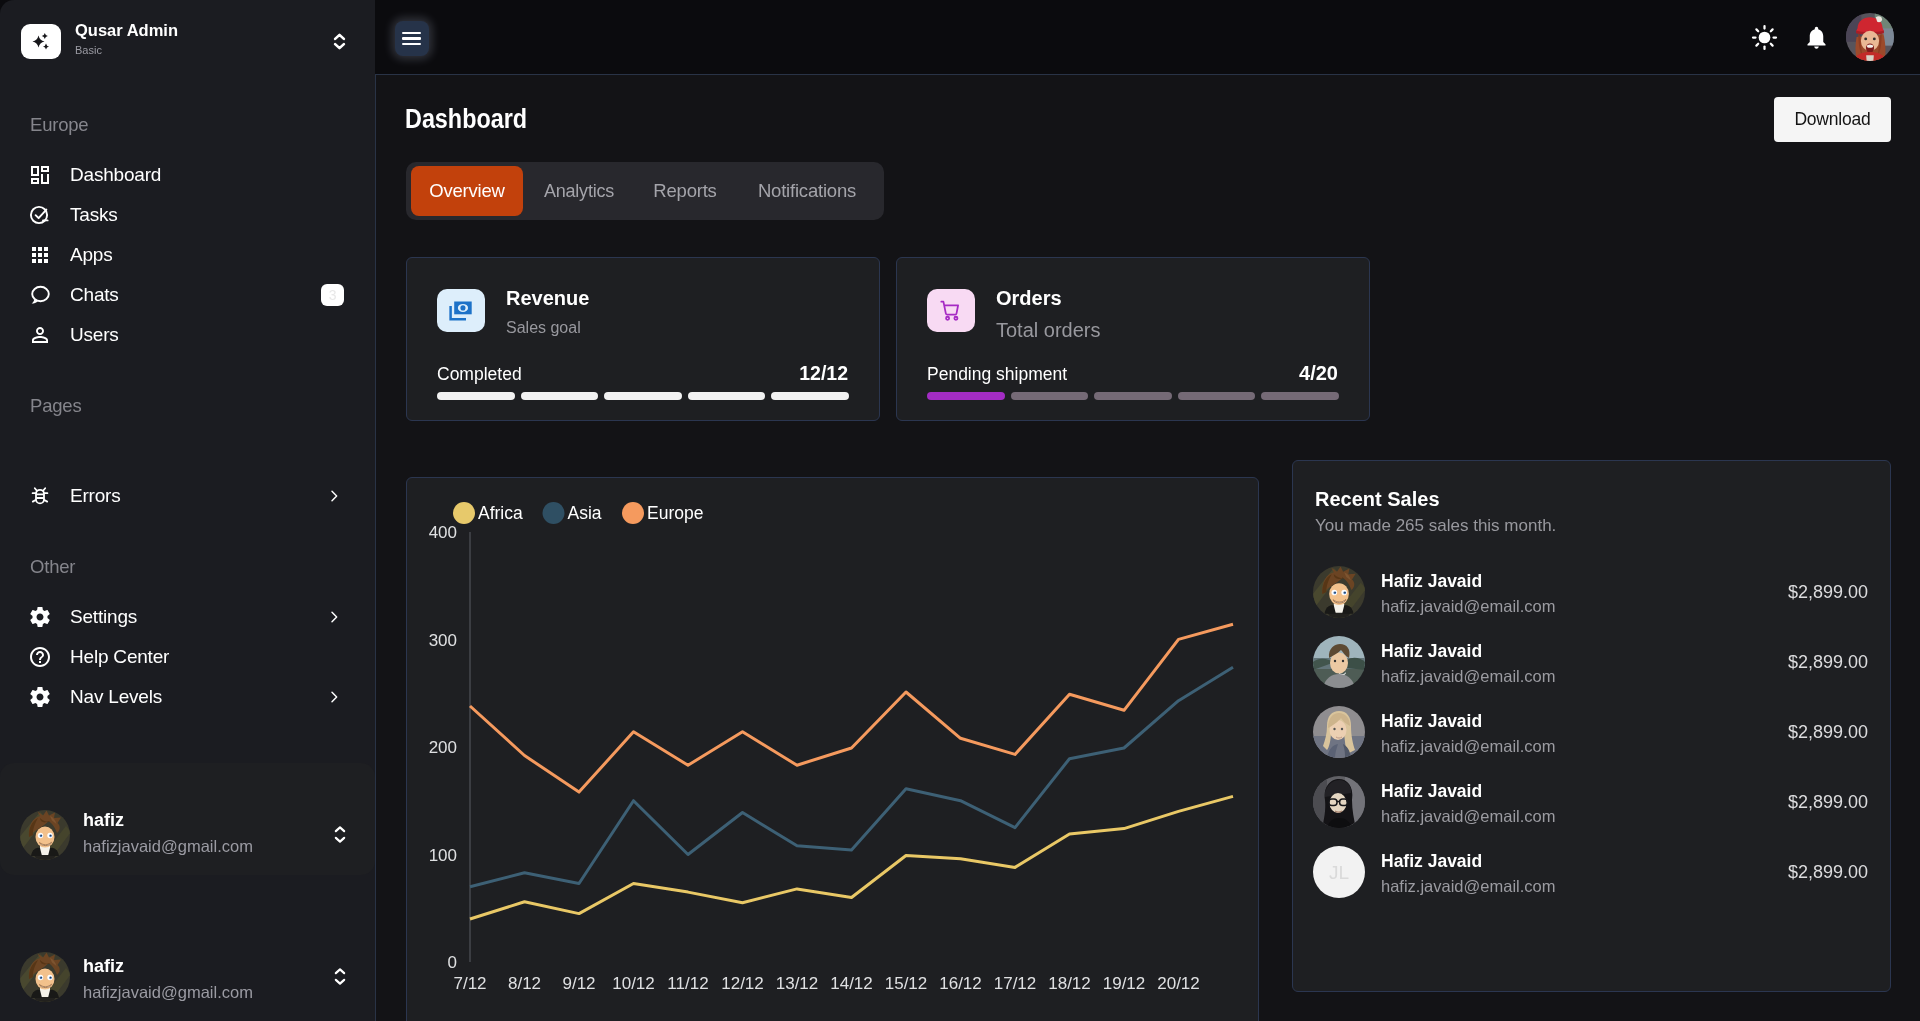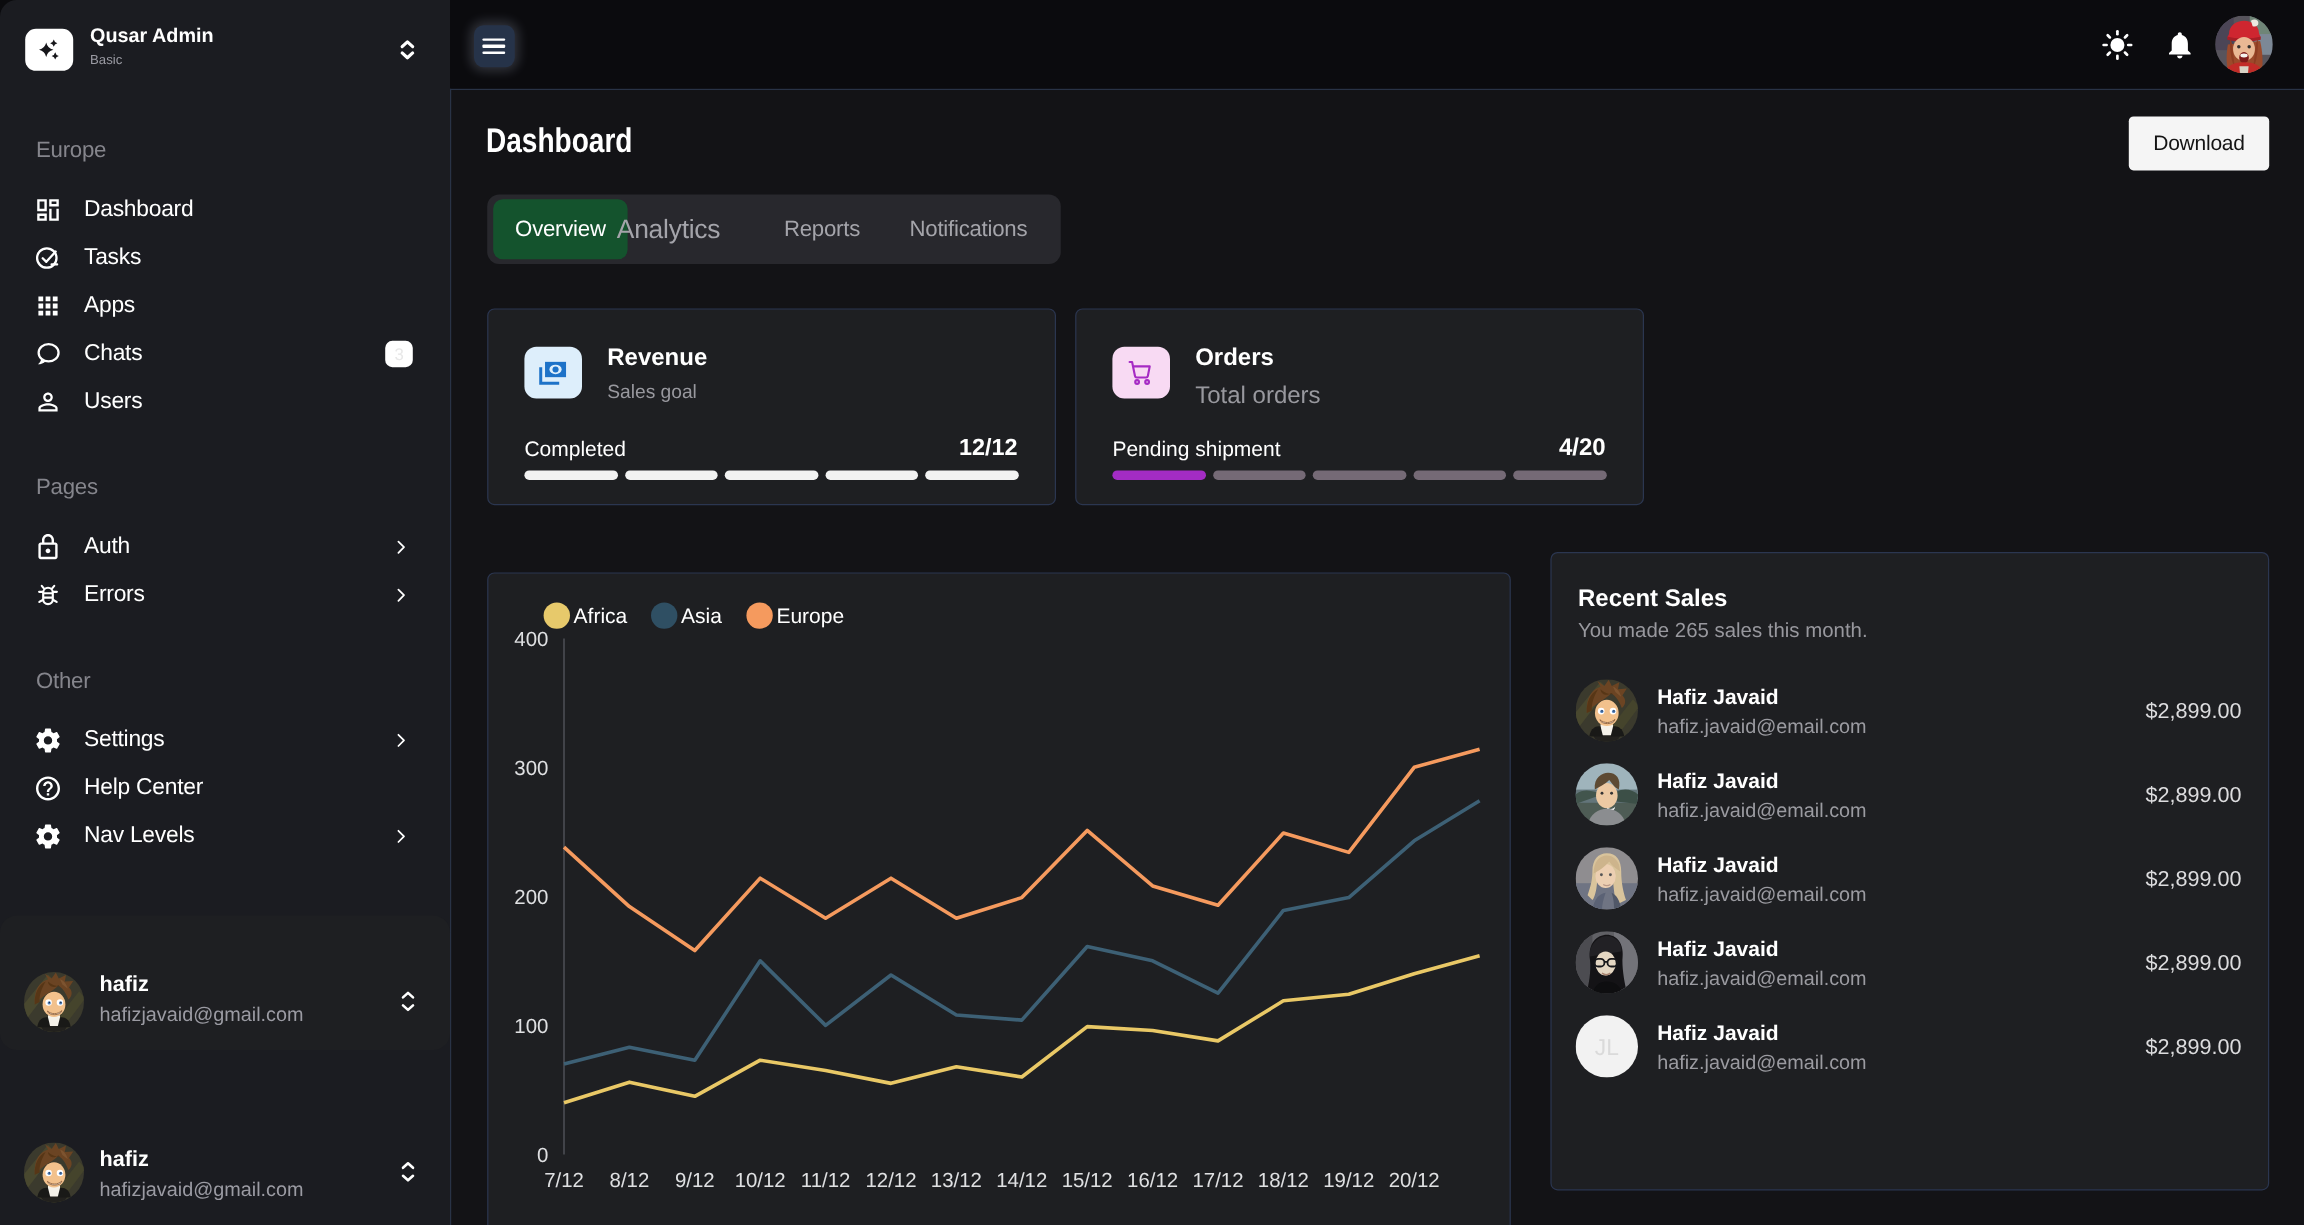--- a/index.html
+++ b/index.html
@@ -44,22 +44,22 @@
   </svg>
   <svg class="abs" viewBox="0 0 50 50" style="left:1471px;top:13px;width:48px;height:48px">
     <use href="#ladyavatar"></use>
   </svg>
 </div>
 <div id="content">
   <div class="abs white" style="left:29px;top:27px;font-size:28.5px;font-weight:bold;transform:scaleX(.82);transform-origin:0 0">Dashboard</div>
   <div class="abs" style="left:1398px;top:22px;width:117px;height:45px;background:#f5f5f5;border-radius:4px;color:#141414;font-size:17.5px;font-weight:500;text-align:center;line-height:45px;letter-spacing:-0.2px">Download</div>
 
   <div class="abs" style="left:30px;top:87px;width:478px;height:58px;background:#28282d;border-radius:10px">
-    <div class="abs" style="left:5px;top:4px;width:112px;height:50px;background:#14532d;border-radius:8px;color:#fff;font-size:18.5px;font-weight:500;text-align:center;line-height:50px;letter-spacing:-0.2px">Overview</div>
-    <div class="abs" style="left:108px;top:0;width:130px;height:68px;color:#a4a4aa;font-size:22px;font-weight:400;line-height:58px;letter-spacing:-0.2px">Analytics</div>
+    <div class="abs" style="left:5px;top:4px;width:112px;height:50px;background:#c2410c;border-radius:8px;color:#fff;font-size:18.5px;font-weight:500;text-align:center;line-height:50px;letter-spacing:-0.2px">Overview</div>
+    <div class="abs" style="left:108px;top:0;width:130px;height:68px;color:#a4a4aa;font-size:18px;font-weight:400;text-align:center;line-height:58px;letter-spacing:-0.2px">Analytics</div>
     <div class="abs" style="left:221px;top:0;width:116px;height:58px;color:#a4a4aa;font-size:18.5px;font-weight:400;text-align:center;line-height:58px;letter-spacing:-0.2px">Reports</div>
     <div class="abs" style="left:336px;top:0;width:130px;height:58px;color:#a4a4aa;font-size:18.5px;font-weight:400;text-align:center;line-height:58px;letter-spacing:-0.2px">Notifications</div>
   </div>
 
   <div class="card" style="left:30px;top:182px;width:474px;height:164px">
     <div class="abs" style="left:30px;top:31px;width:48px;height:43px;background:#ddeefb;border-radius:10px">
       <svg viewBox="0 0 26 20" style="position:absolute;left:11px;top:12px;width:26px;height:20px">
         <path d="M2.6 5 V18.3 H18 " stroke="#1d72c8" stroke-width="2.5" fill="none"></path>
         <rect x="6.2" y="0.5" width="17.5" height="12.8" fill="#1d72c8"></rect>
         <ellipse cx="14.95" cy="6.9" rx="5.1" ry="4" fill="#ddeefb"></ellipse>
@@ -222,29 +222,20 @@
   </div>
   <div class="menuitem" style="top:315px">
     <svg class="ic" viewBox="0 0 24 24" fill="#fff">
         <path d="M12 5.9c1.16 0 2.1.94 2.1 2.1s-.94 2.1-2.1 2.1S9.9 9.16 9.9 8s.94-2.1 2.1-2.1m0 9c2.97 0 6.1 1.46 6.1 2.1v1.1H5.9V17c0-.64 3.13-2.1 6.1-2.1M12 4C9.79 4 8 5.79 8 8s1.79 4 4 4 4-1.79 4-4-1.79-4-4-4zm0 9c-2.67 0-8 1.34-8 4v3h16v-3c0-2.66-5.33-4-8-4z"></path>
       </svg>
     <span class="lb">Users</span>
   </div>
 
   <div class="seclabel" style="top:395px">Pages</div>
 
-  <div class="menuitem" style="top:436px">
-    <svg class="ic" viewBox="0 0 24 24" fill="#fff">
-        <path d="M18 8h-1V6c0-2.76-2.24-5-5-5S7 3.24 7 6v2H6c-1.1 0-2 .9-2 2v10c0 1.1.9 2 2 2h12c1.1 0 2-.9 2-2V10c0-1.1-.9-2-2-2zM9 6c0-1.66 1.34-3 3-3s3 1.34 3 3v2H9V6zm9 14H6V10h12v10zm-6-3c1.1 0 2-.9 2-2s-.9-2-2-2-2 .9-2 2 .9 2 2 2z"></path>
-      </svg>
-    <span class="lb">Auth</span>
-    <svg class="chev" viewBox="0 0 24 24" fill="none" stroke="#fff" stroke-width="2.2" stroke-linecap="round" stroke-linejoin="round">
-        <path d="M9 5 L16 12 L9 19"></path>
-      </svg>
-  </div>
   <div class="menuitem" style="top:476px">
     <svg class="ic" viewBox="0 0 24 24" fill="none" stroke="#fff" stroke-width="1.8">
         <path d="M8.7 6.5 L6.8 4.2 M15.3 6.5 L17.2 4.2" stroke-linecap="round"></path>
         <rect x="8" y="5.8" width="8" height="13.6" rx="4"></rect>
         <path d="M8.2 10.4 L15.8 10.4 M8.2 14 L15.8 14"></path>
         <path d="M7.6 9.2 L4.6 9.2 M7.6 16 L4.8 17.6 M16.4 9.2 L19.4 9.2 M16.4 16 L19.2 17.6" stroke-linecap="round"></path>
       </svg>
     <span class="lb">Errors</span>
     <svg class="chev" viewBox="0 0 24 24" fill="none" stroke="#fff" stroke-width="2.2" stroke-linecap="round" stroke-linejoin="round">
         <path d="M9 5 L16 12 L9 19"></path>

